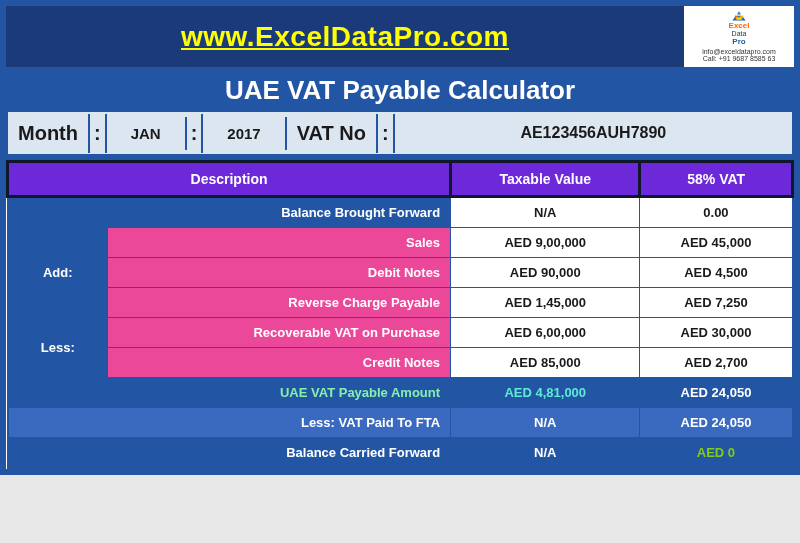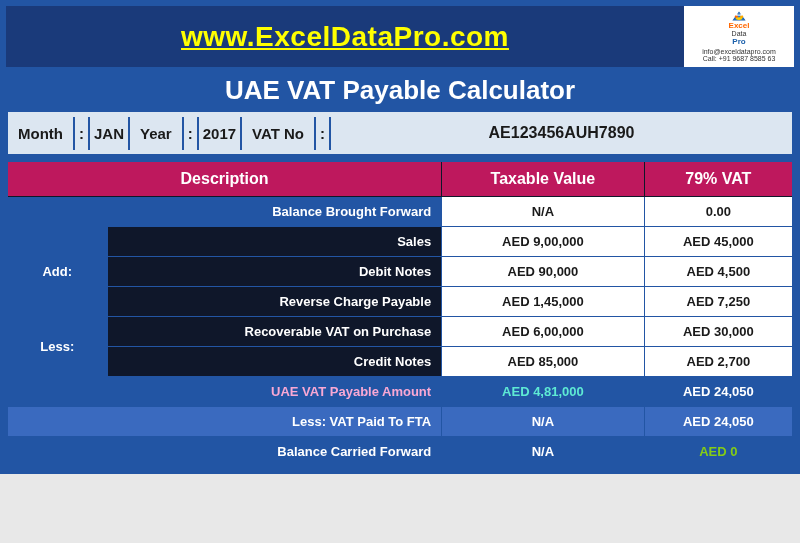--- a/index.html
+++ b/index.html
@@ -68,30 +68,30 @@
       display: flex;
       align-items: center;
       background: #dce6f1;
       padding: 0;
       margin-bottom: 4px;
       border: 2px solid #2255a4;
     }
     .meta-cell {
       padding: 8px 10px;
       font-weight: bold;
-      font-size: 15px;
+      font-size: 20px;
       color: #1a1a1a;
       border-right: 2px solid #2255a4;
     }
     .meta-cell.colon {
       padding: 8px 4px;
       border-right: none;
     }
     .meta-value {
-      padding: 8px 4px;
+      padding: 8px 24px;
       font-weight: bold;
       font-size: 15px;
       color: #1a1a1a;
       border-right: 2px solid #2255a4;
     }
     .meta-vat-value {
       flex: 1;
       padding: 12px 12px;
       font-weight: bold;
       font-size: 16px;
@@ -100,42 +100,42 @@
     }
 
     
     .main-table {
       width: 100%;
       border-collapse: collapse;
       border: 2px solid #2255a4;
       background: white;
     }
     .main-table th {
-      background: #be185d;
-      color: white;
-      font-weight: bold;
-      font-size: 16px;
+      background: #6d28d9;
+      color: white;
+      font-weight: bold;
+      font-size: 14px;
       padding: 8px 10px;
-      border: 1px solid #0f172a;
+      border: 3px solid #0f172a;
       text-align: center;
     }
     .main-table td {
       padding: 7px 10px;
       font-size: 13px;
       font-weight: bold;
       border: 1px solid #2255a4;
     }
     .desc-label {
       background: #2255a4;
       color: white;
       text-align: right;
       width: 210px;
     }
     .desc-sub {
-      background: #0f172a;
+      background: #ec4899;
       color: white;
       text-align: right;
     }
     .val-cell {
       text-align: center;
       color: #1a1a1a;
     }
     .total-row td {
       background: #2255a4;
       color: white;
@@ -202,34 +202,33 @@
   </div>
 
   <div class="subtitle-row">
     <div class="subtitle-text">UAE VAT Payable Calculator</div>
   </div>
 
   <div class="meta-row">
     <div class="meta-cell">Month</div>
     <div class="meta-cell colon" style="border-right:2px solid #2255a4;">:</div>
     <div class="meta-value">JAN</div>
-    <div class="meta-cell">Year</div>
     <div class="meta-cell colon" style="border-right:2px solid #2255a4;">:</div>
     <div class="meta-value">2017</div>
     <div class="meta-cell">VAT No</div>
     <div class="meta-cell colon" style="border-right:2px solid #2255a4;">:</div>
     <div class="meta-vat-value">AE123456AUH7890</div>
   </div>
 
   <table class="main-table">
     <thead>
       <tr>
         <th colspan="2">Description</th>
         <th>Taxable Value</th>
-        <th>79% VAT</th>
+        <th>58% VAT</th>
       </tr>
     </thead>
     <tbody>
 
       <tr>
         <td colspan="2" class="desc-label" style="text-align:right;">
           <span>Balance Brought Forward</span>
         </td>
         <td class="val-cell na-val">N/A</td>
         <td class="val-cell">0.00</td>
@@ -271,21 +270,21 @@
 
       <tr>
         <td class="desc-sub">
           <span>Credit Notes</span>
         </td>
         <td class="val-cell">AED 85,000</td>
         <td class="val-cell">AED 2,700</td>
       </tr>
 
       <tr class="total-row">
-        <td colspan="2" class="desc-label" style="text-align:right; background:#2255a4; color:#f9a8d4;">
+        <td colspan="2" class="desc-label" style="text-align:right; background:#2255a4; color:#86efac;">
           <span>UAE VAT Payable Amount</span>
         </td>
         <td class="val-cell" style="background:#2255a4; color:#5eead4; text-align:center;">AED 4,81,000</td>
         <td class="val-cell" style="background:#2255a4; color:white; text-align:center;">AED 24,050</td>
       </tr>
 
       <tr class="subtotal-row">
         <td colspan="2" class="desc-label" style="text-align:right; background:#3a6abf; color:white;">
           <span>Less: VAT Paid To FTA</span>
         </td>

